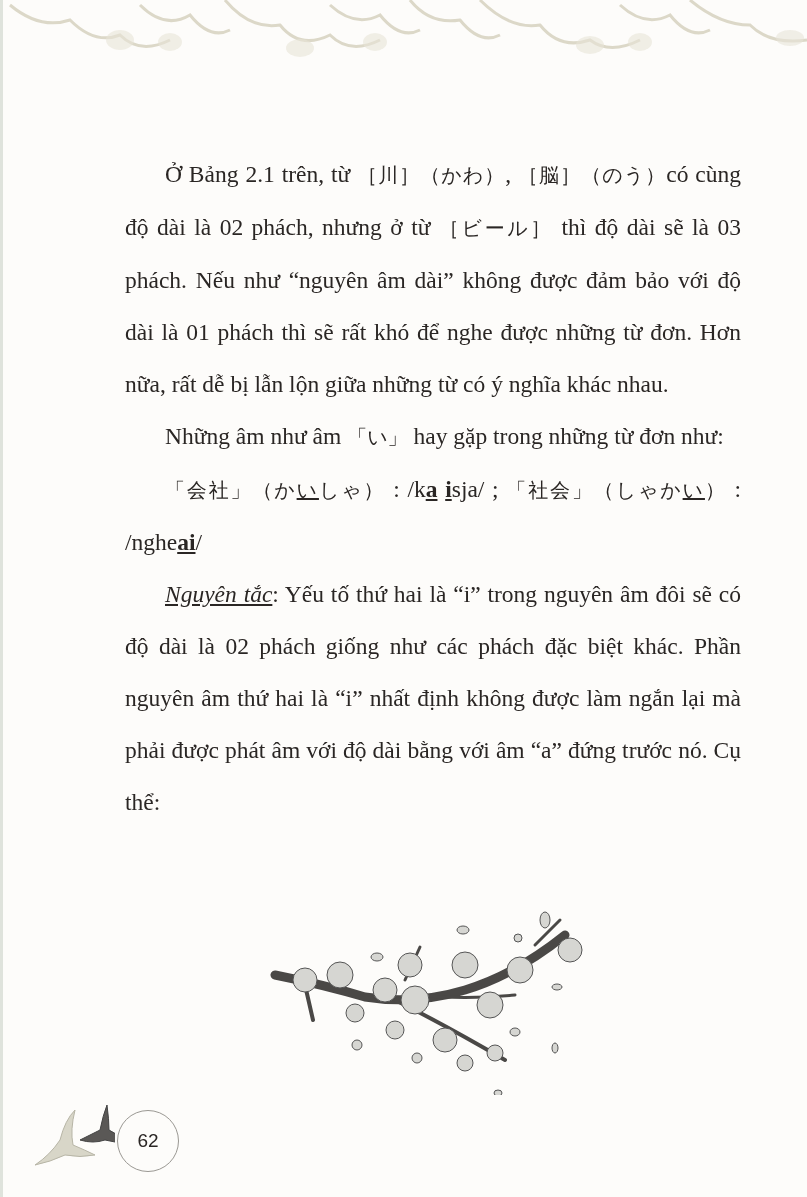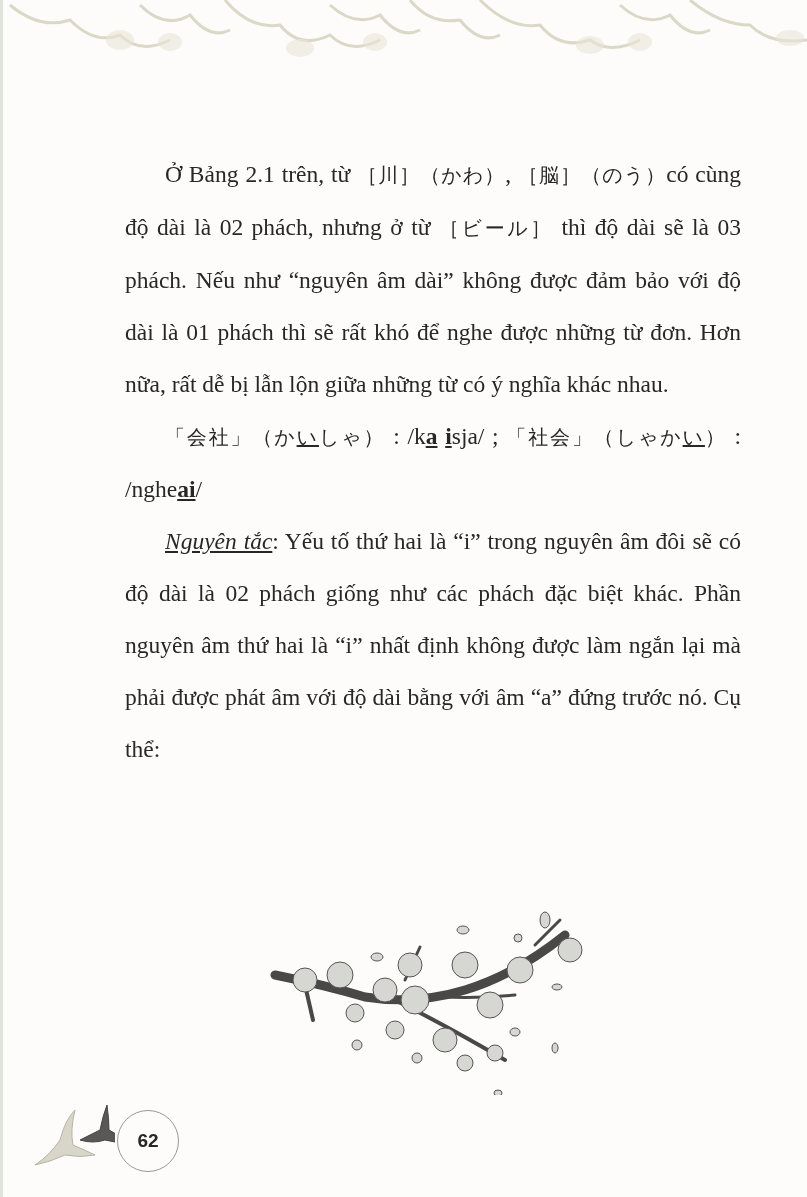--- a/index.html
+++ b/index.html
@@ -12,21 +12,21 @@
   .indent { text-indent:40px; }
   .heading { font-weight:bold; font-size:23px; margin-top:20px; }
   .jp { font-family:"DejaVu Sans",sans-serif; font-size:20px; }
   .u { text-decoration:underline; }
   .b { font-weight:bold; }
   .it { font-style:italic; text-decoration:underline; }
   .blossom { position:absolute; left:265px; top:905px; width:320px; height:190px; }
   .footer { position:absolute; left:25px; top:1100px; }
   .pagenum { position:absolute; left:117px; top:1110px; width:60px; height:60px; border:1.5px solid #9a9893;
              border-radius:50%; display:flex; align-items:center; justify-content:center;
-             font-family:"Liberation Sans",sans-serif; font-size:19px; color:#2a2624;font-weight:bold; }
+             font-family:"Liberation Sans",sans-serif; font-size:19px; color:#2a2624; }
 </style>
 </head>
 <body>
 
 <div class="left-edge"></div>
 
 <svg class="ornament" viewBox="0 0 807 60">
   <g fill="none" stroke="#dcd8c8" stroke-width="3">
     <path d="M10 5 Q40 30 70 20 Q95 45 120 35 Q140 55 170 40"></path>
     <path d="M140 5 Q165 30 190 15 Q210 40 230 30"></path>
@@ -47,20 +47,23 @@
     <ellipse cx="790" cy="38" rx="14" ry="8"></ellipse>
   </g>
 </svg>
 
 <div class="content">
   <p class="p indent">
     <span>Ở Bảng 2.1 trên, từ </span><span class="jp">［川］（かわ）</span><span>, </span><span class="jp">［脳］（のう）</span><span>có cùng độ dài là 02 phách, nhưng ở từ </span><span class="jp">［ビール］</span><span> thì độ dài sẽ là 03 phách. Nếu như “nguyên âm dài” không được đảm bảo với độ dài là 01 phách thì sẽ rất khó để nghe được những từ đơn. Hơn nữa, rất dễ bị lẫn lộn giữa những từ có ý nghĩa khác nhau.</span>
   </p>
 
 
+  <p class="p indent">
+    <span>Những âm như âm </span><span class="jp">「い」</span><span> hay gặp trong những từ đơn như:</span>
+  </p>
 
   <p class="p indent">
     <span class="jp">「会社」</span><span class="jp">（か</span><span class="jp u">い</span><span class="jp">しゃ）</span><span> : /</span><span>k</span><span class="b u">a</span> <span class="b u">i</span><span>sja/ ; </span><span class="jp">「社会」</span><span class="jp">（しゃか</span><span class="jp u">い</span><span class="jp">）</span><span> : /</span><span>nghe</span><span class="b u">ai</span><span>/</span>
   </p>
 
 
   <p class="p indent">
     <span class="it">Nguyên tắc</span><span>: Yếu tố thứ hai là “i” trong nguyên âm đôi sẽ có độ dài là 02 phách giống như các phách đặc biệt khác. Phần nguyên âm thứ hai là “i” nhất định không được làm ngắn lại mà phải được phát âm với độ dài bằng với âm “a” đứng trước nó. Cụ thể:</span>
   </p>
 </div>

